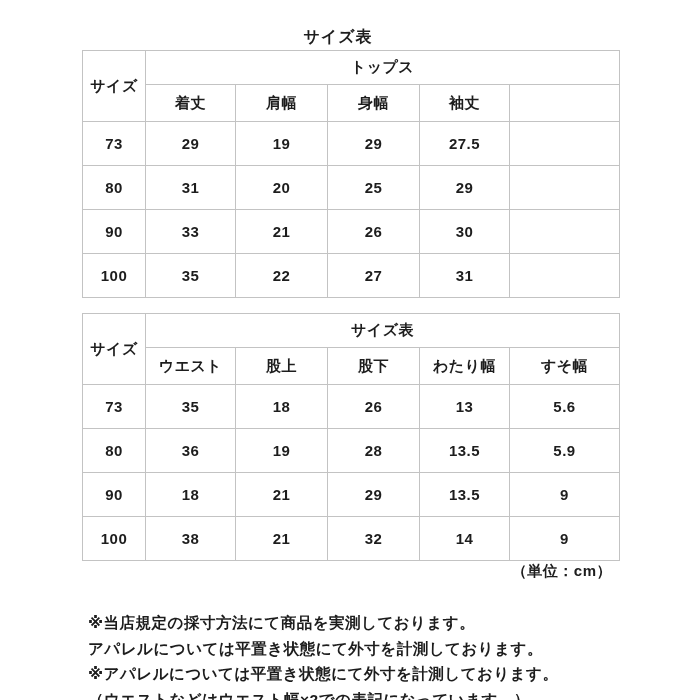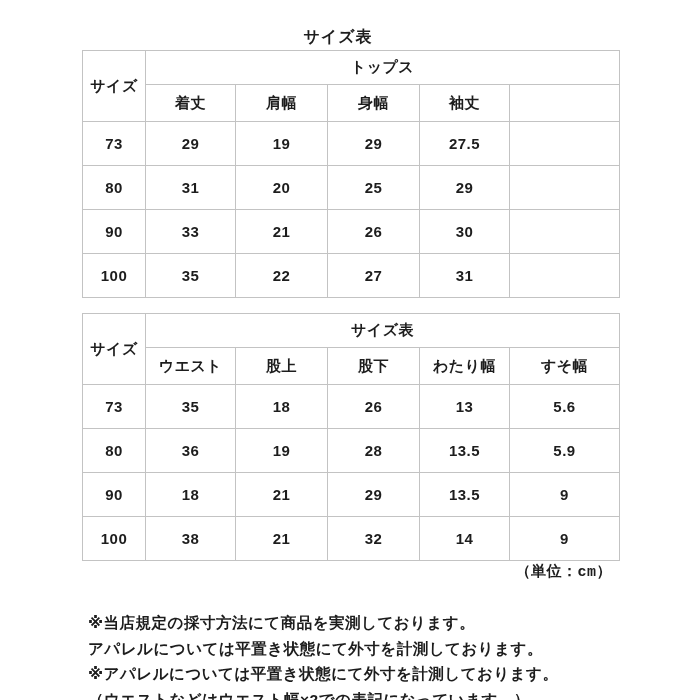--- a/index.html
+++ b/index.html
@@ -55,21 +55,20 @@
 
   .unit {
     position: absolute;
     top: 562px;
     left: 82px;
     width: 530px;
     text-align: right;
     font-size: 15px;
     font-weight: bold;
     letter-spacing: 0.5px;
-    font-family: Liberation Mono, monospace;
   }
 
   .notes {
     position: absolute;
     top: 589px;
     left: 88px;
     font-size: 15.5px;
     font-weight: bold;
     line-height: 25.5px;
     letter-spacing: 0.5px;

